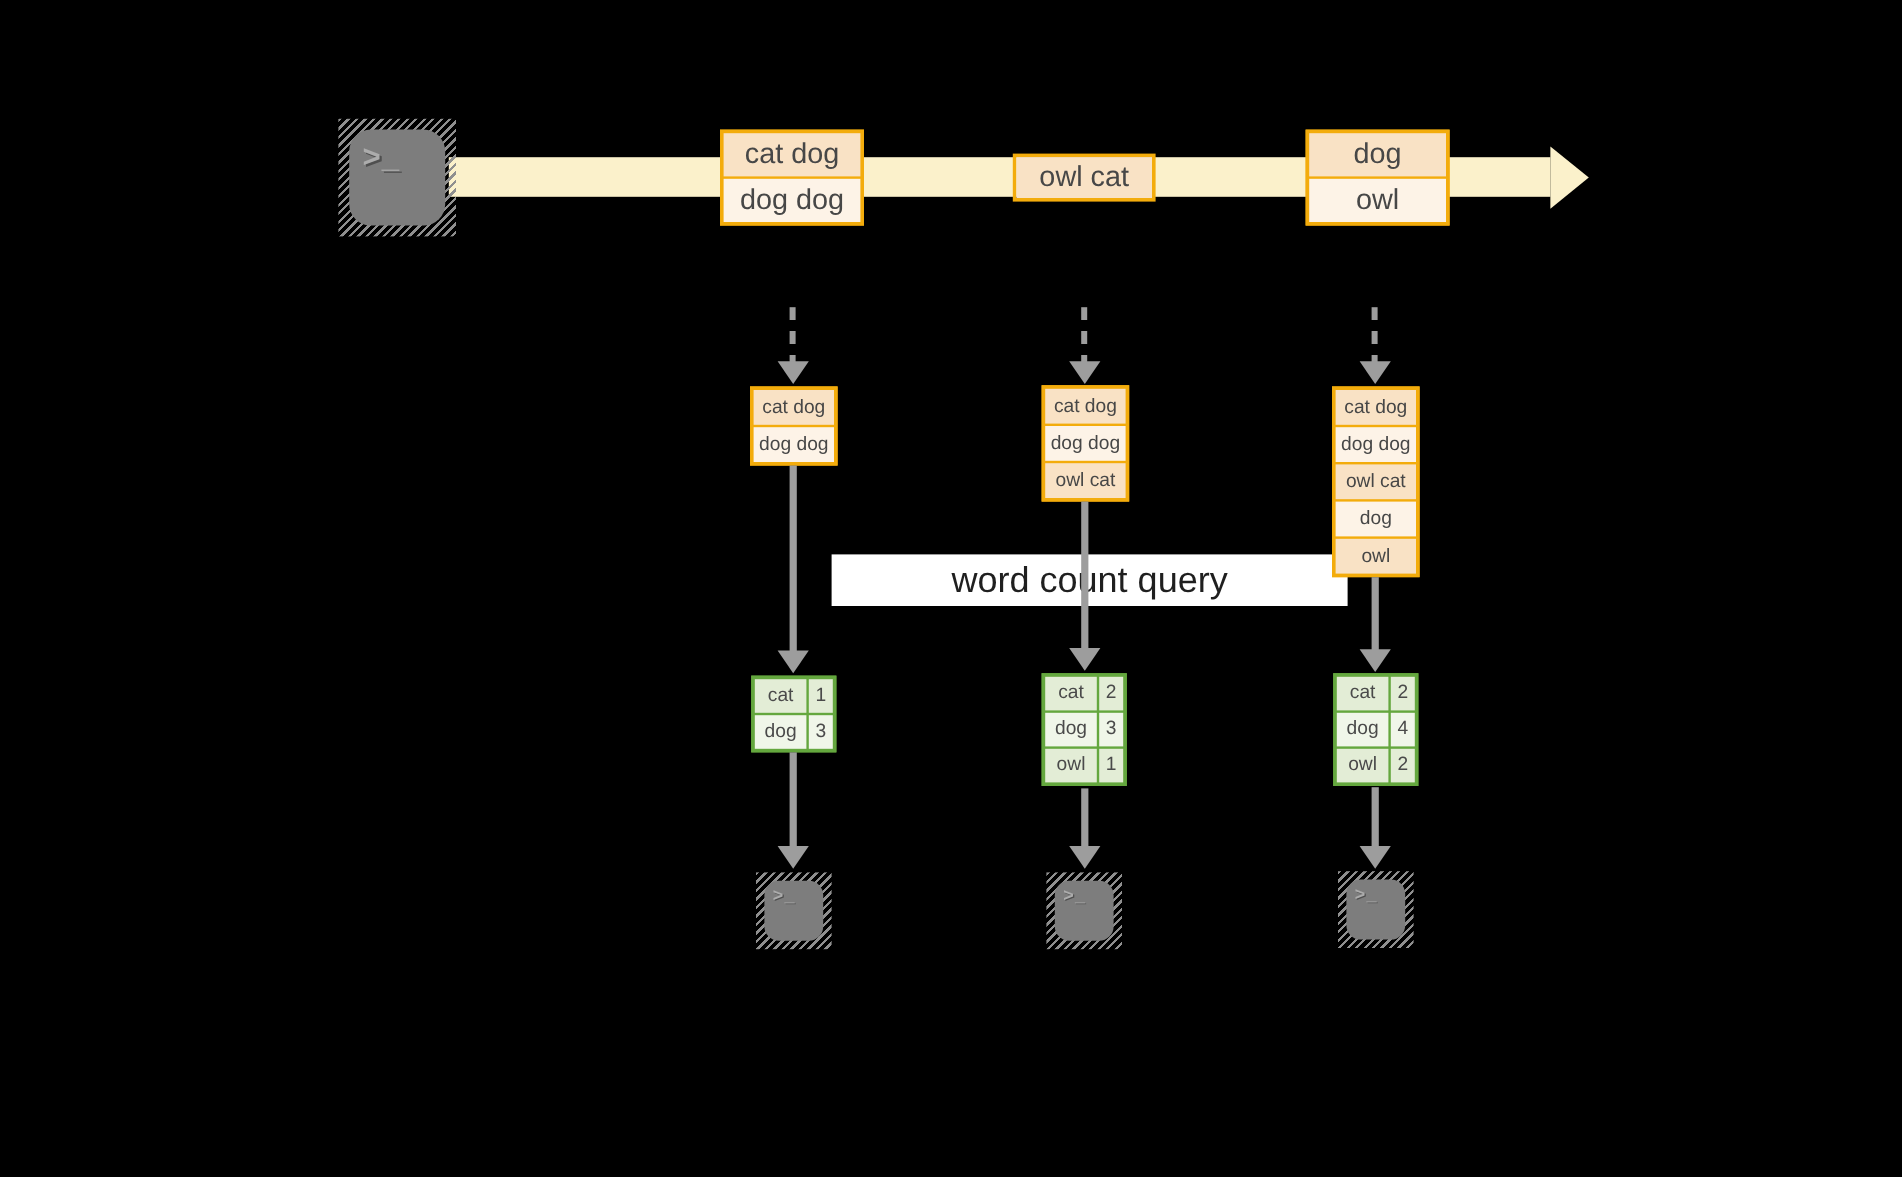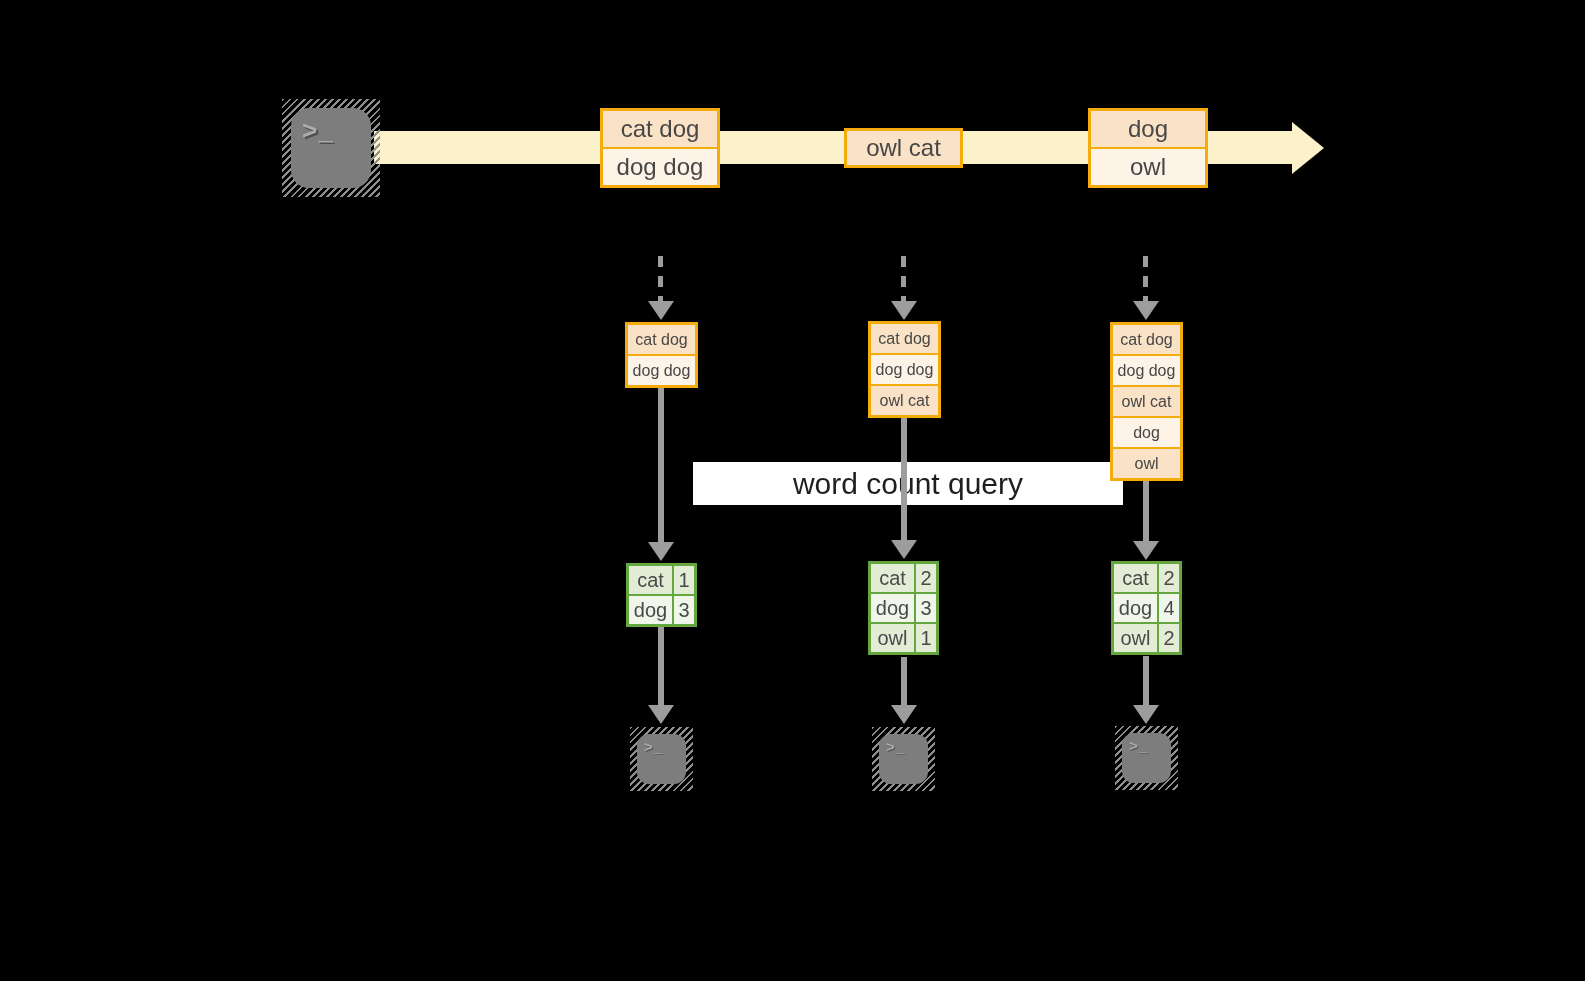--- a/index.html
+++ b/index.html
@@ -30,21 +30,21 @@
   .orow{display:flex;align-items:center;justify-content:center;color:#474747;}
   .obox .orow{height:36px;font-size:24px;}
   .obox.single .orow{height:34px;}
   .sbox .orow{height:29px;font-size:16px;}
   .orow.dark{background:#F9E2C5;}
   .orow.light{background:#FDF3E7;}
 
   
   .gtable{position:absolute;box-sizing:border-box;border:3px solid #64A73E;background:#64A73E;
           display:grid;grid-template-columns:43px 20px;grid-auto-rows:28px;gap:2px;z-index:2;}
-  .gcell{display:flex;align-items:center;justify-content:center;font-size:20px;color:#4a4a4a;}
+  .gcell{display:flex;align-items:center;justify-content:center;font-size:16px;color:#4a4a4a;}
   .gcell.dark{background:#E3EDD6;}
   .gcell.light{background:#F0F6E9;}
 
   
   .arrow{position:absolute;width:26px;z-index:3;}
   .arrow .shaft{position:absolute;left:10px;top:0;bottom:18px;width:6px;background:#9D9D9D;}
   .arrow .head{position:absolute;bottom:0;left:0;width:0;height:0;
                border-left:13px solid transparent;border-right:13px solid transparent;
                border-top:19px solid #9D9D9D;}
   .arrow.dashed .shaft{left:10px;width:5px;

